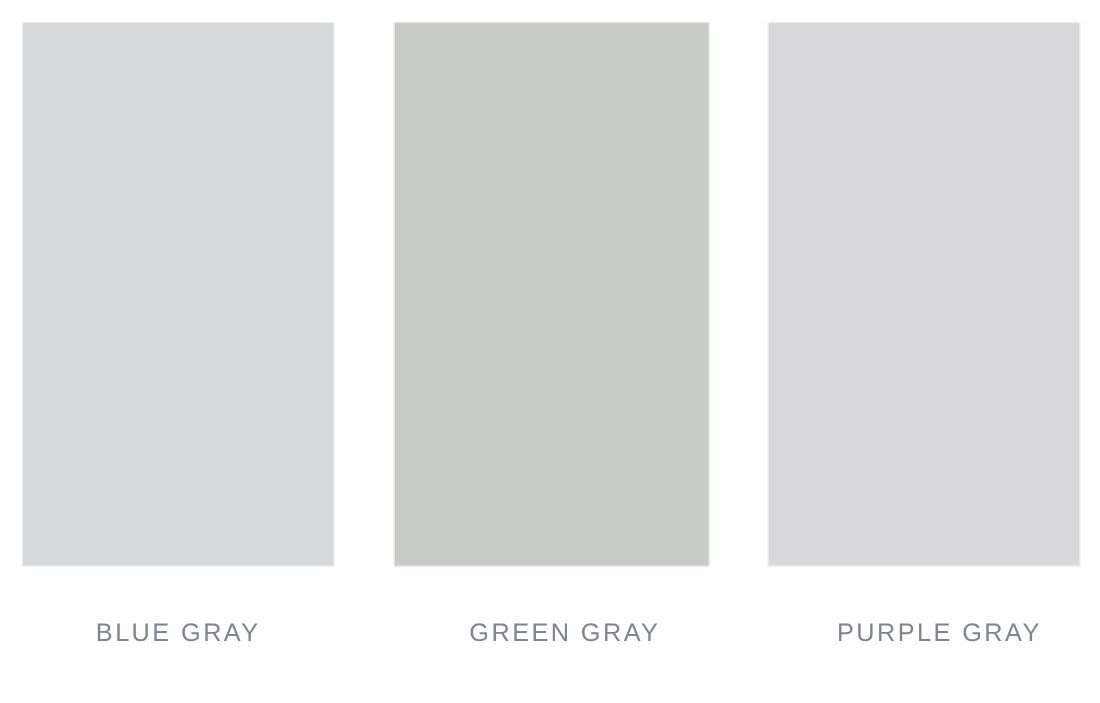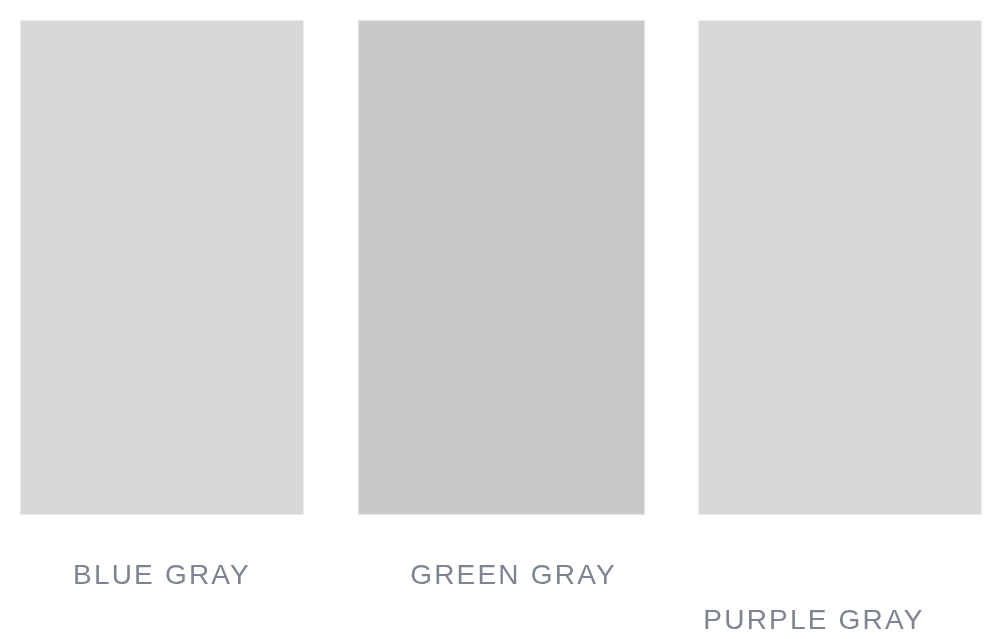--- a/index.html
+++ b/index.html
@@ -41,40 +41,40 @@
     height: 100%;
     box-sizing: border-box;
     border: 1px solid rgba(255, 255, 255, 0.55);
     box-shadow: 0 0 0 1px rgba(0, 0, 0, 0.012);
   }
 
   .swatch-label {
     position: absolute;
     top: 556px;
     text-align: center;
-    font-size: 28px;
+    font-size: 23px;
     line-height: 38px;
     font-weight: 300;
     letter-spacing: 2.2px;
     color: #7e8491;
     white-space: nowrap;
     -webkit-font-smoothing: antialiased;
   }
 
   
   .cell-1 { left: 20px;  width: 284px; }
   .label-1 { left: 20px; width: 284px; }
 
   
   .cell-2 { left: 358px; width: 287px; }
   .label-2 { left: 370px; width: 287px; }
 
   
   .cell-3 { left: 698px; width: 284px; }
-  .label-3 { left: 672px; width: 284px; margin-top: 45px; }
+  .label-3 { left: 712px; width: 284px; }
 </style>
 </head>
 <body style="background-color: rgb(255, 255, 255);">
 
 <div class="board">
 
   <div class="swatch-group">
 
     <div class="swatch-cell cell-1">
       <div class="swatch-chip" style="background-color: rgb(215, 216, 218);"></div>

